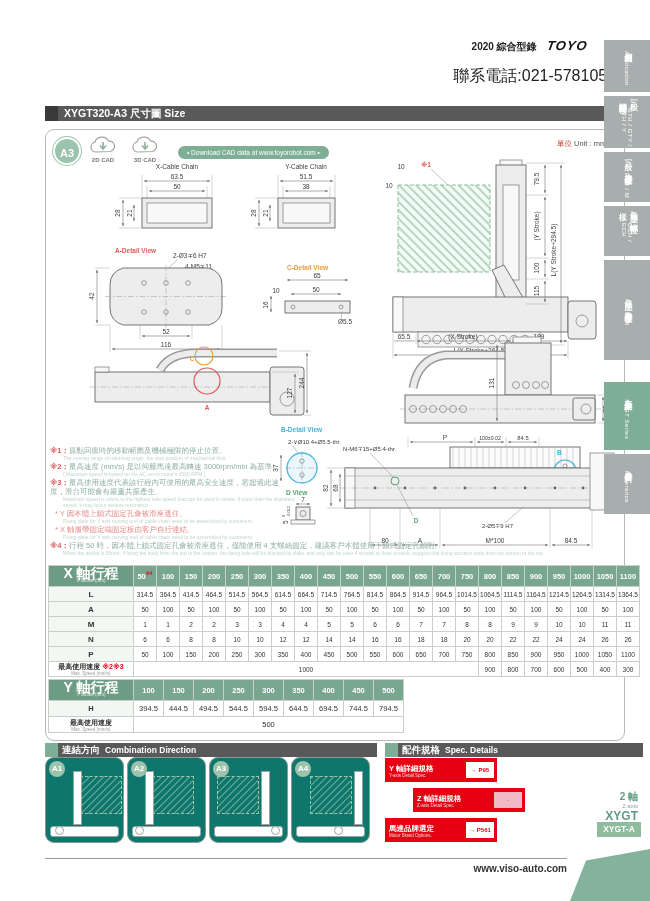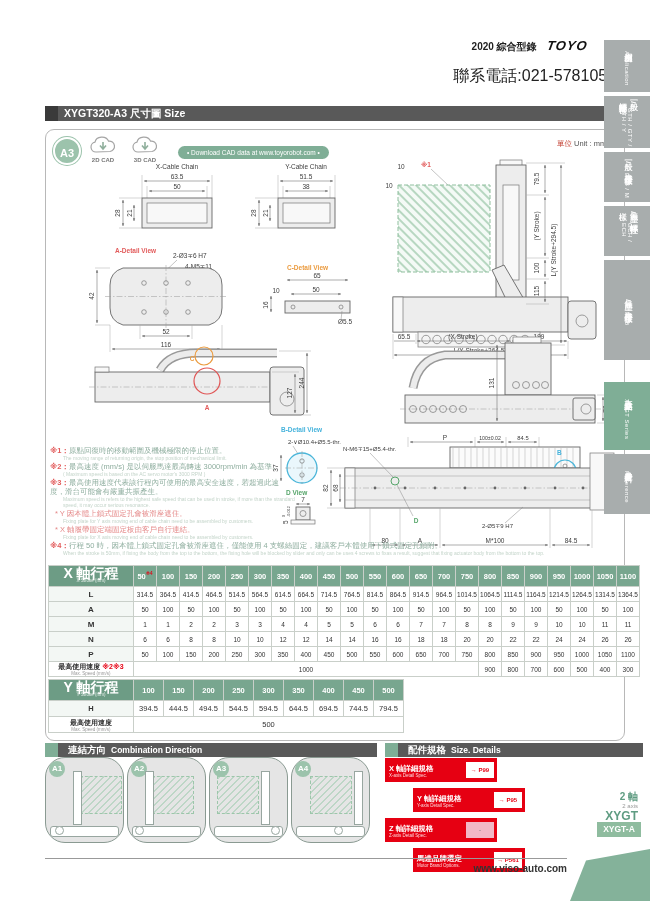--- a/index.html
+++ b/index.html
@@ -48,24 +48,24 @@
   .stroke-table td.speedlbl .zh{font-size:7px;font-weight:bold;line-height:9px;color:#333;}
   .stroke-table td.speedlbl .en{font-size:4.5px;line-height:5px;color:#999;}
   .stroke-table .red{color:#e60012;}
   sup.red{color:#e60012;font-size:4.5px;}
   #xtable th,#xtable td{width:22px;} #xtable th.rowlbl,#xtable td.rowlbl,#xtable td.speedlbl{width:84px;}
   #ytable th,#ytable td{width:29px;} #ytable th.rowlbl,#ytable td.rowlbl,#ytable td.speedlbl{width:84px;}
   #ytable td{height:15px;font-size:7.5px;}
   
   .section-bar{position:absolute;height:14px;background:#595959;display:flex;align-items:center;}
   .section-bar .gsq{width:13px;height:14px;background:#7fae96;flex:none;}
-  .section-bar .t{color:#fff;font-size:9.5px;font-weight:bold;padding-left:10px;white-space:nowrap;}
+  .section-bar .t{color:#fff;font-size:9.5px;font-weight:bold;padding-left:4px;white-space:nowrap;}
   .section-bar .te{color:#fff;font-size:8.5px;font-weight:bold;padding-left:5px;white-space:nowrap;}
   #cards{position:absolute;left:45px;top:757px;width:345px;}
-  .card{position:relative;width:79px;height:86px;border:1.5px solid #8a9a92;border-radius:20px;background:#e5e5e5;
+  .card{position:relative;width:79px;height:86px;border:1.5px solid #8a9a92;border-radius:9px;background:#0f766e;
         display:inline-block;margin-right:3px;vertical-align:top;box-sizing:border-box;}
   .cbadge{position:absolute;top:3px;left:3px;width:16px;height:16px;border-radius:50%;background:#9cc3ac;
           color:#fff;font-size:8px;font-weight:bold;text-align:center;line-height:16px;}
   .ccol{position:absolute;width:9px;height:54px;background:#fff;border:1.5px solid #98a6a0;top:13px;box-sizing:border-box;}
   .chatch{position:absolute;top:18px;width:42px;height:38px;border:1px dashed #9cc6aa;
           background:repeating-linear-gradient(135deg,rgba(150,200,168,.5) 0 1.5px,transparent 1.5px 5px);box-sizing:border-box;}
   .cbase{position:absolute;left:4px;right:4px;bottom:5px;height:11px;border:1.5px solid #98a6a0;border-radius:3px;background:#fff;box-sizing:border-box;}
   .cmotor{position:absolute;bottom:7px;width:7px;height:7px;border:1px solid #98a6a0;border-radius:50%;background:#fff;}
   .v1 .ccol{left:27px}.v1 .chatch{left:34px}.v1 .cmotor{left:9px}
   .v2 .ccol{left:17px}.v2 .chatch{left:24px}.v2 .cmotor{left:7px}
@@ -677,32 +677,25 @@
     </table>
 
   <div class="section-bar" style="left:45px;top:743px;width:332px;">
     <span class="gsq"></span>
     <span class="t">連結方向</span>
     <span class="te">Combination Direction</span>
   </div>
   <div class="section-bar" style="left:385px;top:743px;width:258px;">
     <span class="gsq"></span>
     <span class="t">配件規格</span>
-    <span class="te">Size. Details</span>
+    <span class="te">Spec. Details</span>
   </div>
 
   <div id="cards"><div class="card v1"><span class="cbadge">A1</span><span class="chatch"></span><span class="ccol"></span><span class="cbase"></span><span class="cmotor"></span></div><div class="card v2"><span class="cbadge">A2</span><span class="chatch"></span><span class="ccol"></span><span class="cbase"></span><span class="cmotor"></span></div><div class="card v3"><span class="cbadge">A3</span><span class="chatch"></span><span class="ccol"></span><span class="cbase"></span><span class="cmotor"></span></div><div class="card v4"><span class="cbadge">A4</span><span class="chatch"></span><span class="ccol"></span><span class="cbase"></span><span class="cmotor"></span></div></div>
   <div id="spec-grid">
-      <div class="specbtn">
-        <span class="sb-l">
-          <span class="sb-zh">X 軸詳細規格</span>
-          <span class="sb-en">X-axis Detail Spec.</span>
-        </span>
-        <span class="sb-page">→ P99</span>
-      </div>
       <div class="specbtn">
         <span class="sb-l">
           <span class="sb-zh">Y 軸詳細規格</span>
           <span class="sb-en">Y-axis Detail Spec.</span>
         </span>
         <span class="sb-page">→ P95</span>
       </div>
       <div class="specbtn nolink">
         <span class="sb-l">
           <span class="sb-zh">Z 軸詳細規格</span>

